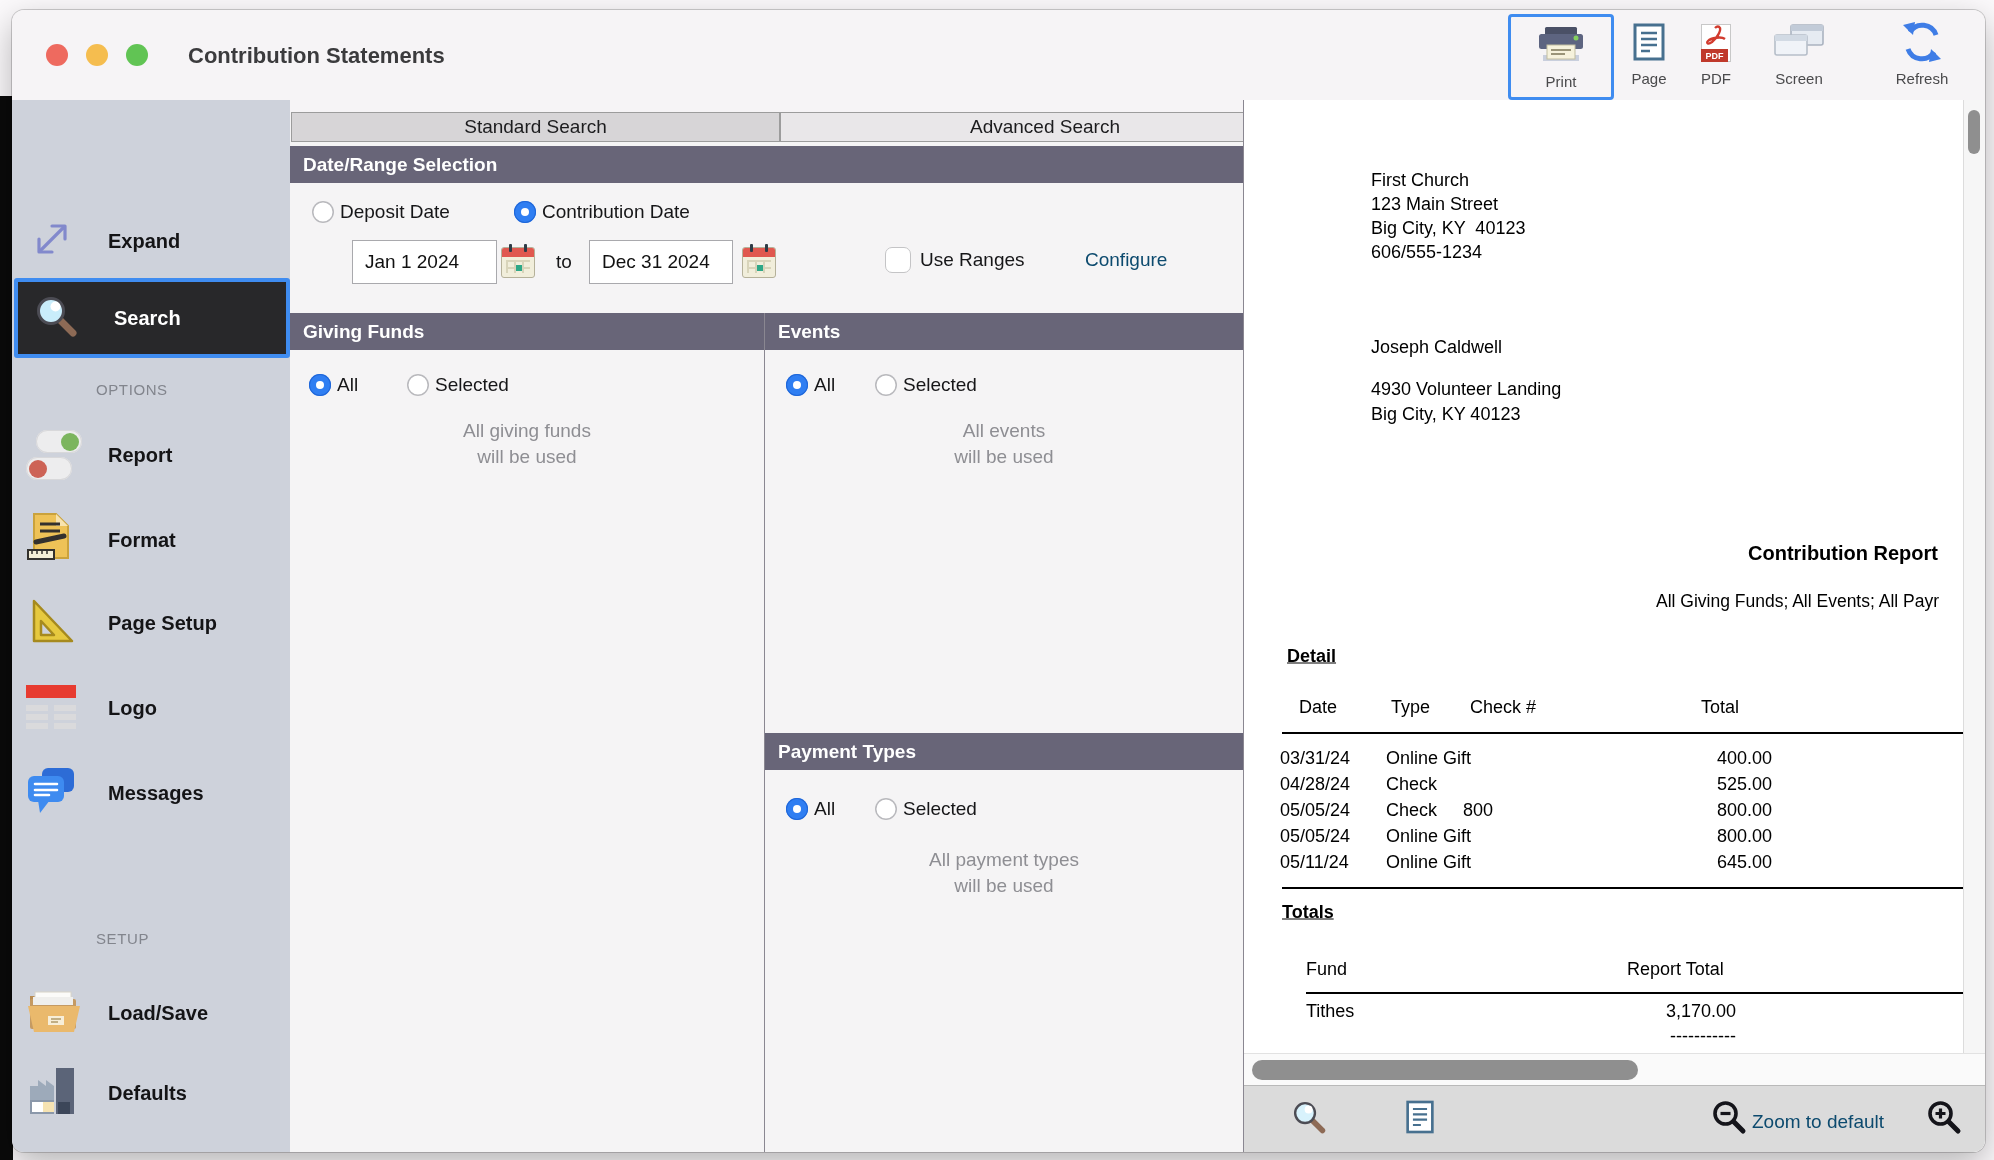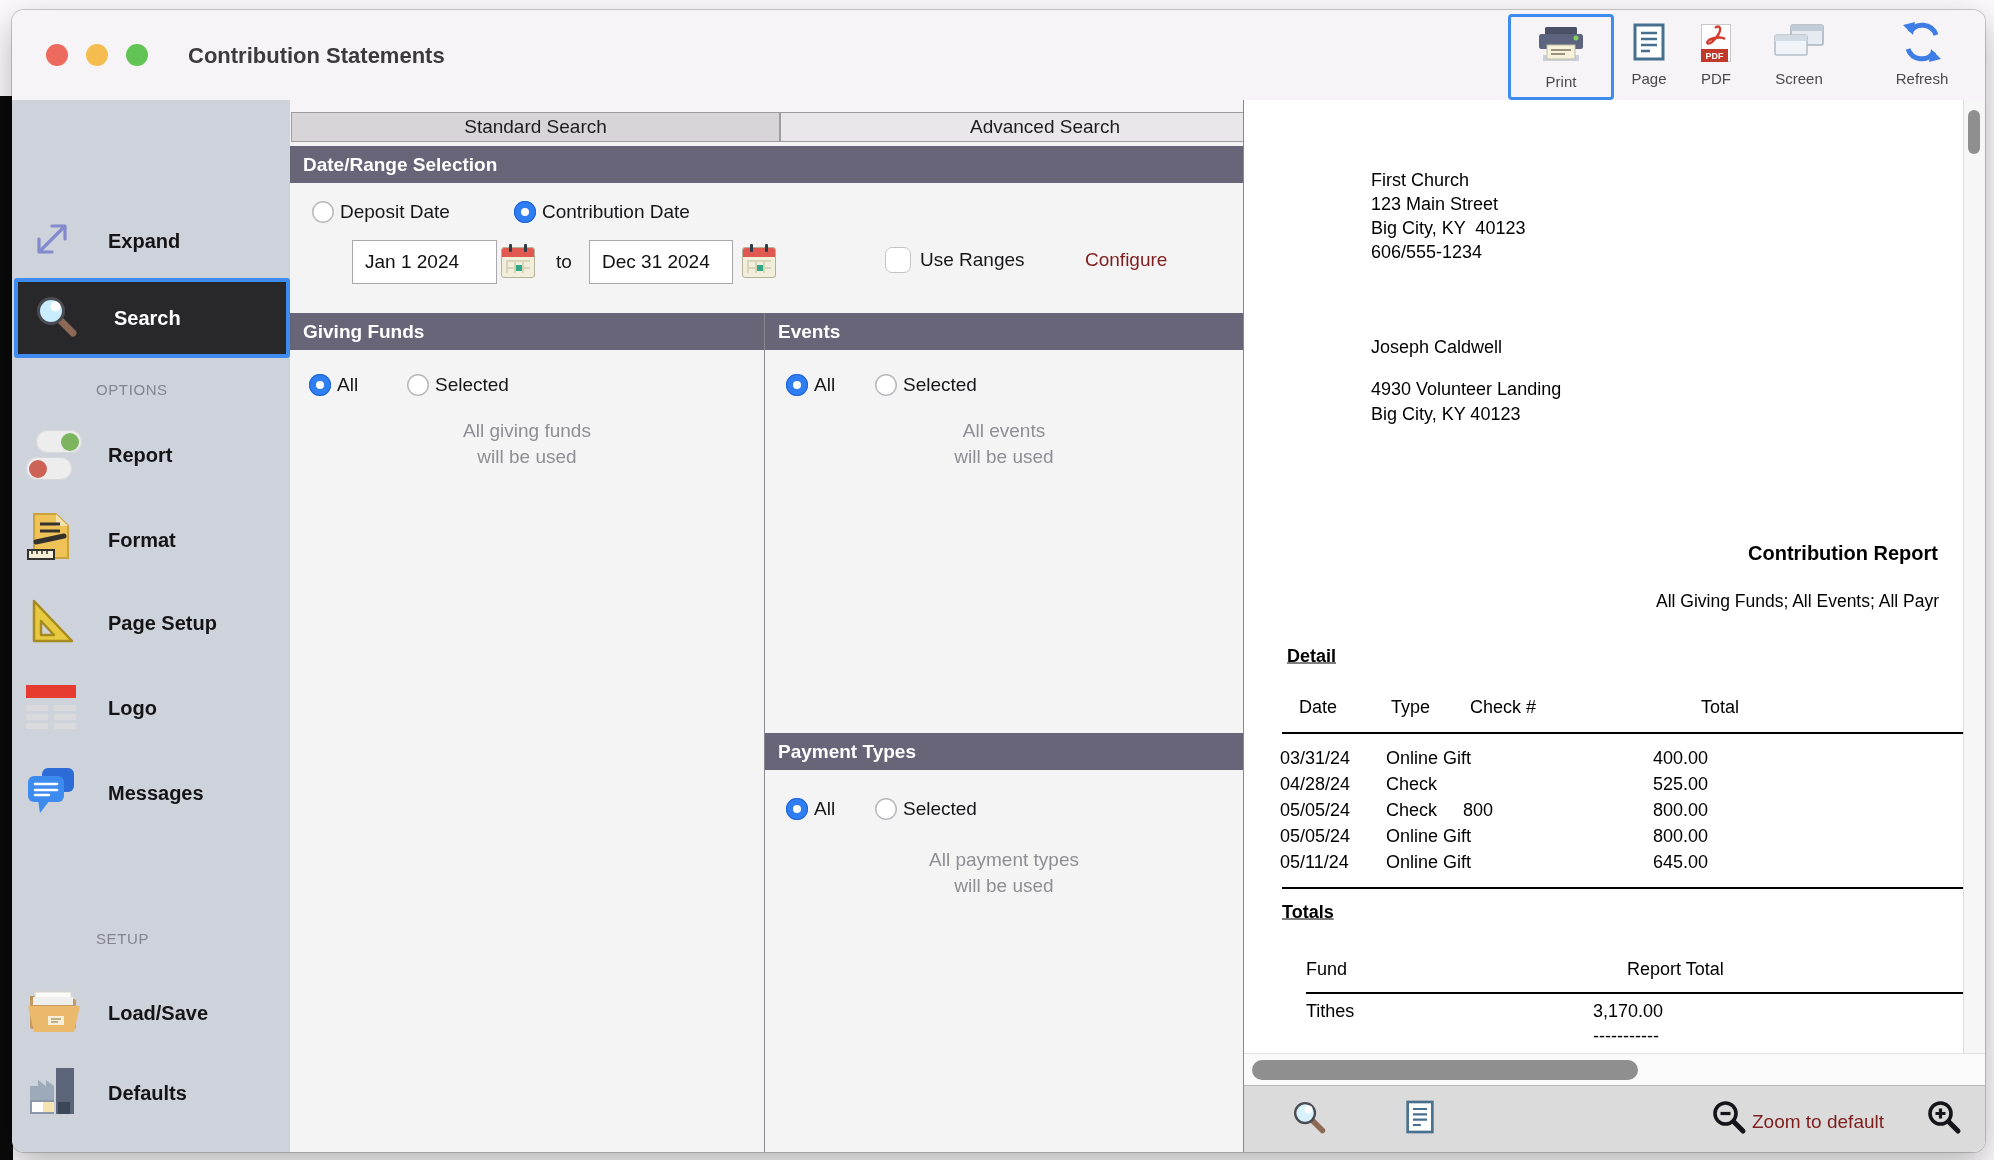--- a/index.html
+++ b/index.html
@@ -35,28 +35,28 @@
   .radio.on{background:#2F7EF2;box-shadow:inset 0 0 0 1px #1f66d8;}
   .radio.on::after{content:"";position:absolute;left:7px;top:7px;width:8px;height:8px;border-radius:50%;background:#fff;}
   .rlbl{font-size:19px;color:#161618;}
   .din{position:absolute;width:145px;height:44px;box-sizing:border-box;border:1px solid #a9a9ad;background:#fff;font-size:19px;color:#111;padding:0 0 0 12px;font-family:"Liberation Sans",sans-serif;outline:none;}
   .cal{position:absolute;width:34px;height:31px;background:#f1eedb;border:1px solid #b5b19a;border-radius:3px;box-sizing:border-box;}
   .cal-top{position:absolute;left:0;top:0;right:0;height:9px;background:#e0584f;border-radius:2px 2px 0 0;}
   .peg{position:absolute;top:-4px;width:3px;height:8px;background:#2f3b46;border-radius:1px;}
   .cal-grid{position:absolute;left:4px;right:4px;top:12px;bottom:4px;background:repeating-linear-gradient(to right,#d8d4ba 0 2px,transparent 2px 8px),repeating-linear-gradient(to bottom,#d8d4ba 0 2px,transparent 2px 7px);}
   .cal-dot{position:absolute;left:14px;top:17px;width:6px;height:6px;background:#2ea887;}
   .cbx{position:absolute;width:26px;height:26px;background:#fff;border:1.5px solid #c4c4c6;border-radius:7px;box-sizing:border-box;}
-  .link{color:#7f1d1d;font-size:19px;}
+  .link{color:#0c4a6e;font-size:19px;}
   .gmsg{position:absolute;transform:translate(-50%,-50%);font-size:19px;color:#8e8e93;white-space:nowrap;}
   .vdiv{position:absolute;width:1px;background:#8a8791;}
   
   .preview{position:absolute;left:1231px;top:90px;width:742px;height:1052px;background:#ffffff;border-left:1px solid #8a8791;box-sizing:border-box;}
   .rpt{font-size:18px;color:#000;}
   .hl{position:absolute;height:2px;background:#000;}
-  .amt{position:absolute;white-space:pre;transform:translateY(-50%);font-size:18px;color:#000;}
+  .amt{position:absolute;text-align:right;white-space:pre;transform:translateY(-50%);font-size:18px;color:#000;}
   .vsb{position:absolute;right:0;top:0;width:21px;height:953px;background:#f6f6f6;border-left:1px solid #dcdcdc;}
   .vthumb{position:absolute;left:4px;top:10px;width:12px;height:44px;border-radius:6px;background:#8f8f8f;}
   .hsb{position:absolute;left:0;top:953px;width:742px;height:32px;background:#fafafa;border-top:1px solid #e2e2e2;}
   .hthumb{position:absolute;left:8px;top:6px;width:386px;height:20px;border-radius:10px;background:#8f8f8f;}
   .pfooter{position:absolute;left:0;top:985px;width:742px;height:67px;background:#dbdbdb;border-top:1px solid #b9b9b9;}
 </style>
 </head>
 <body>
 
 <div class="stage">

